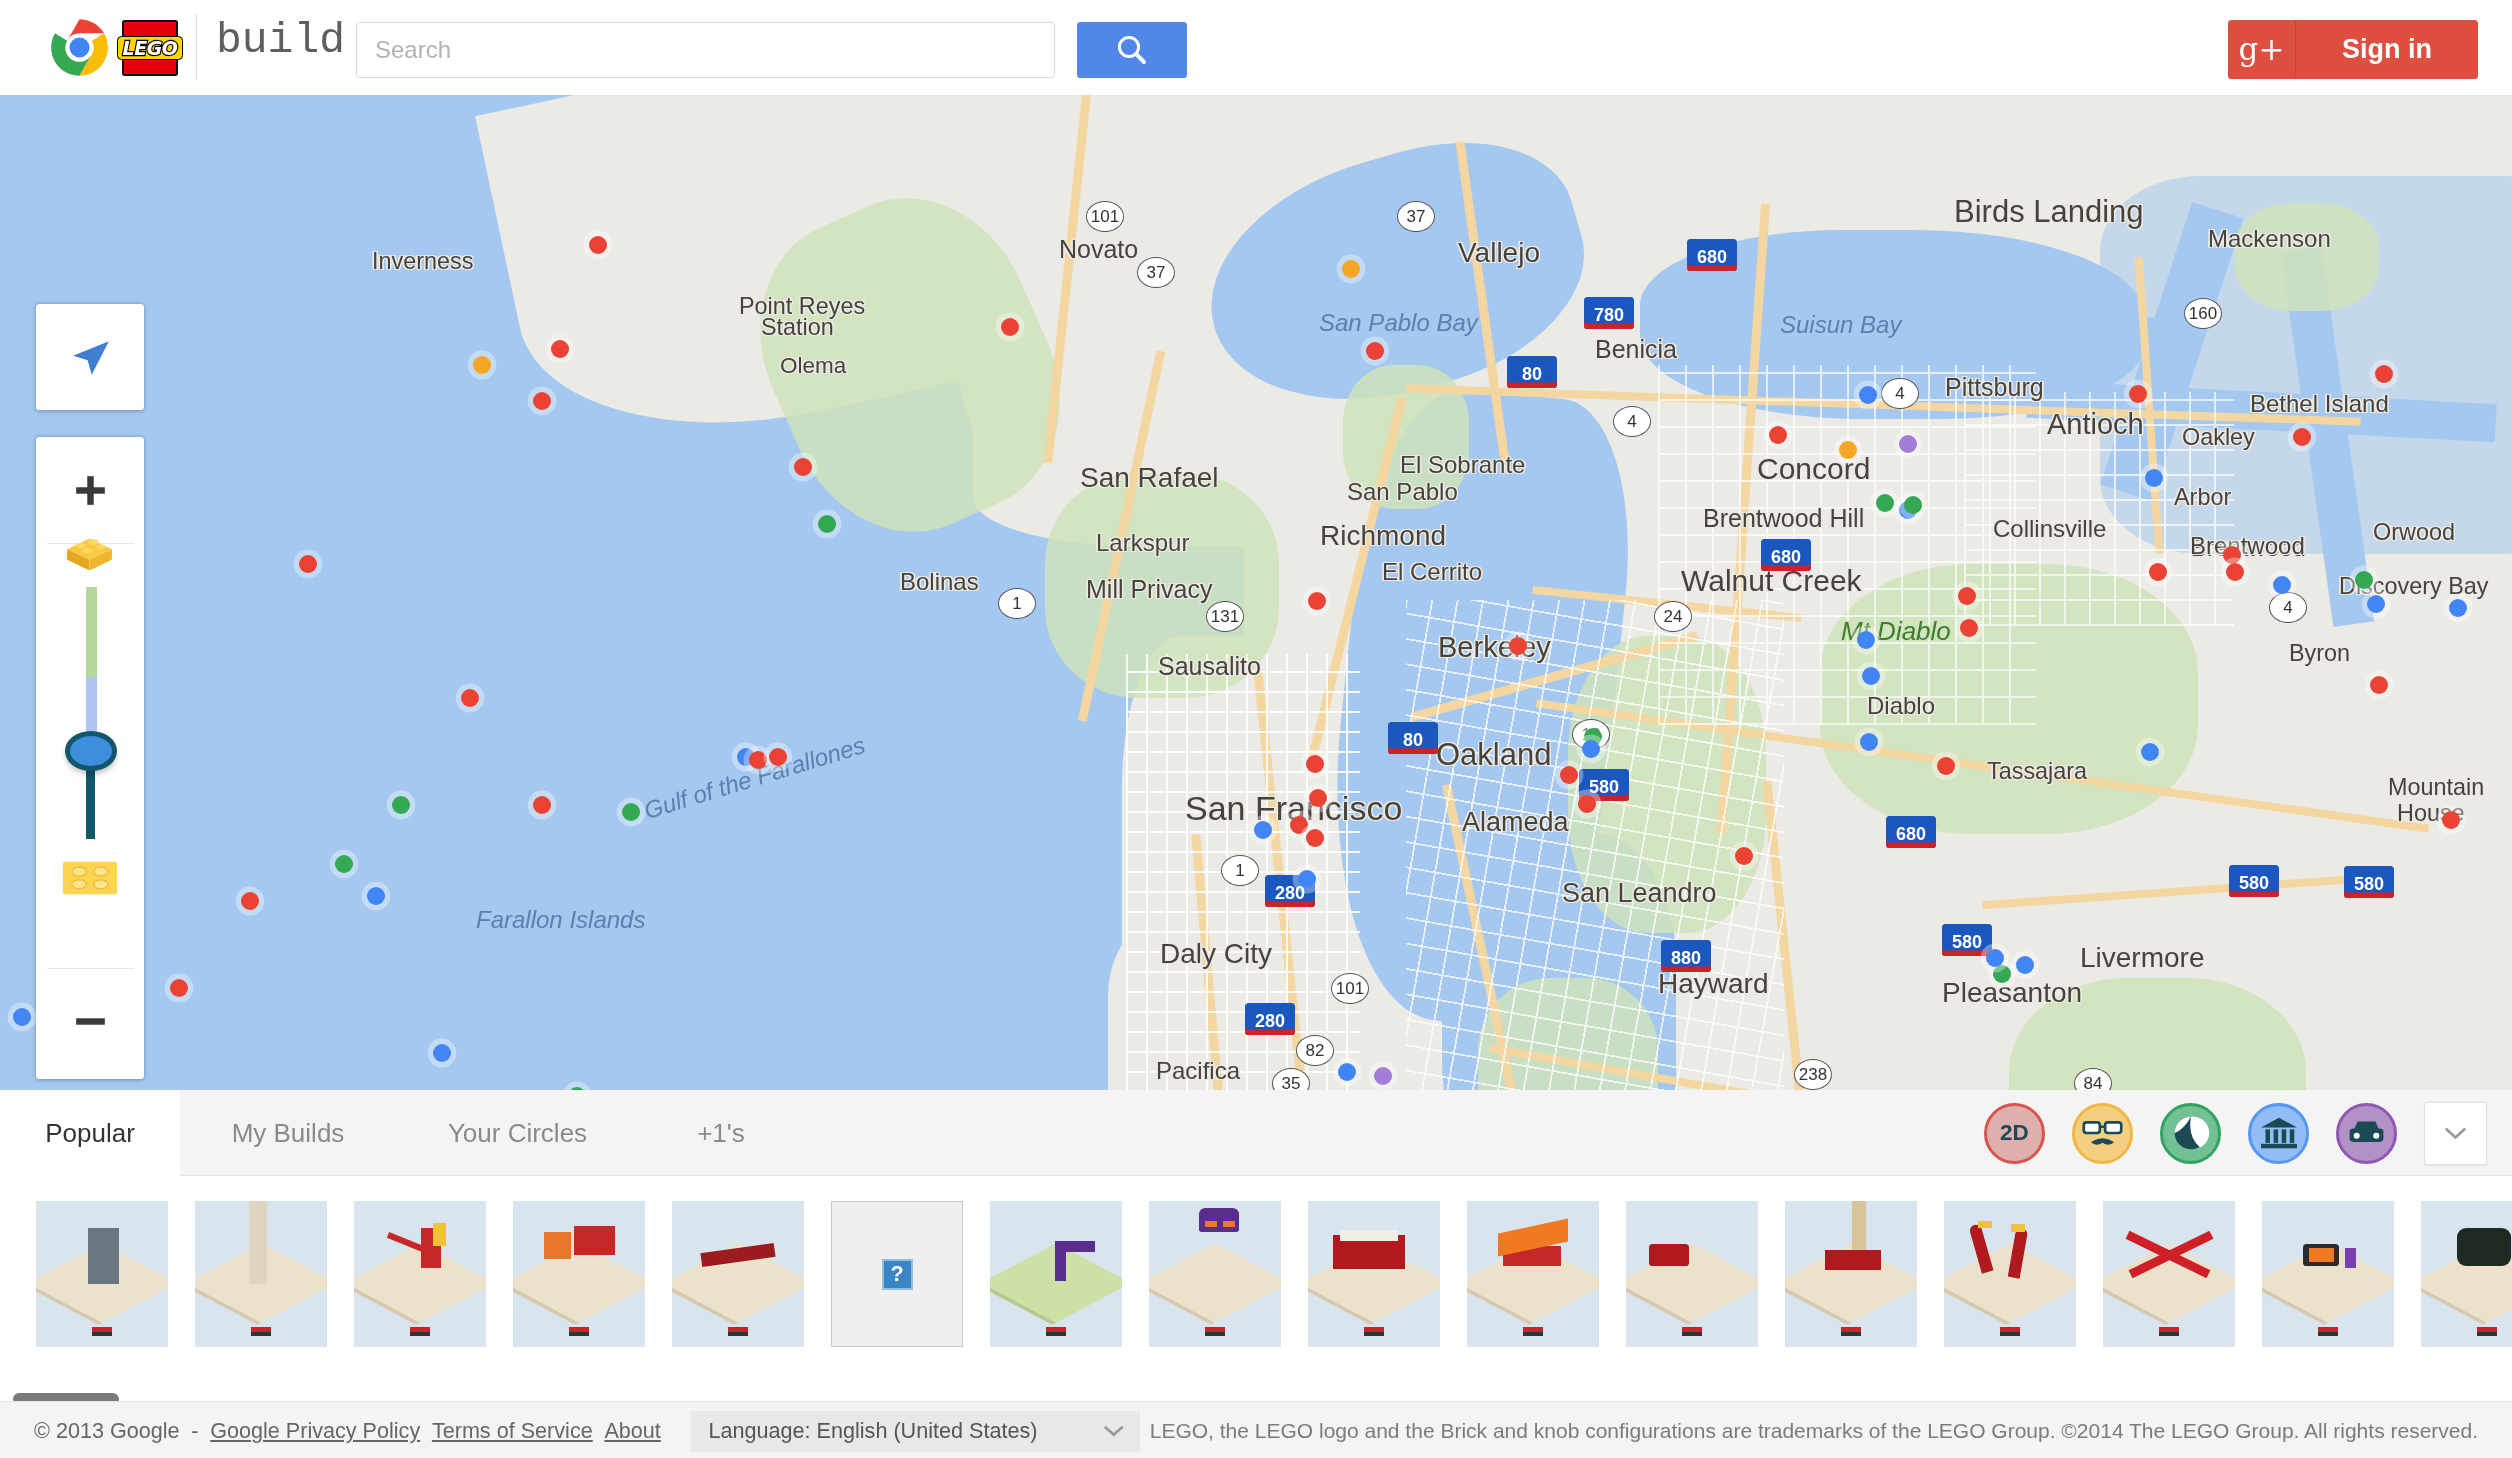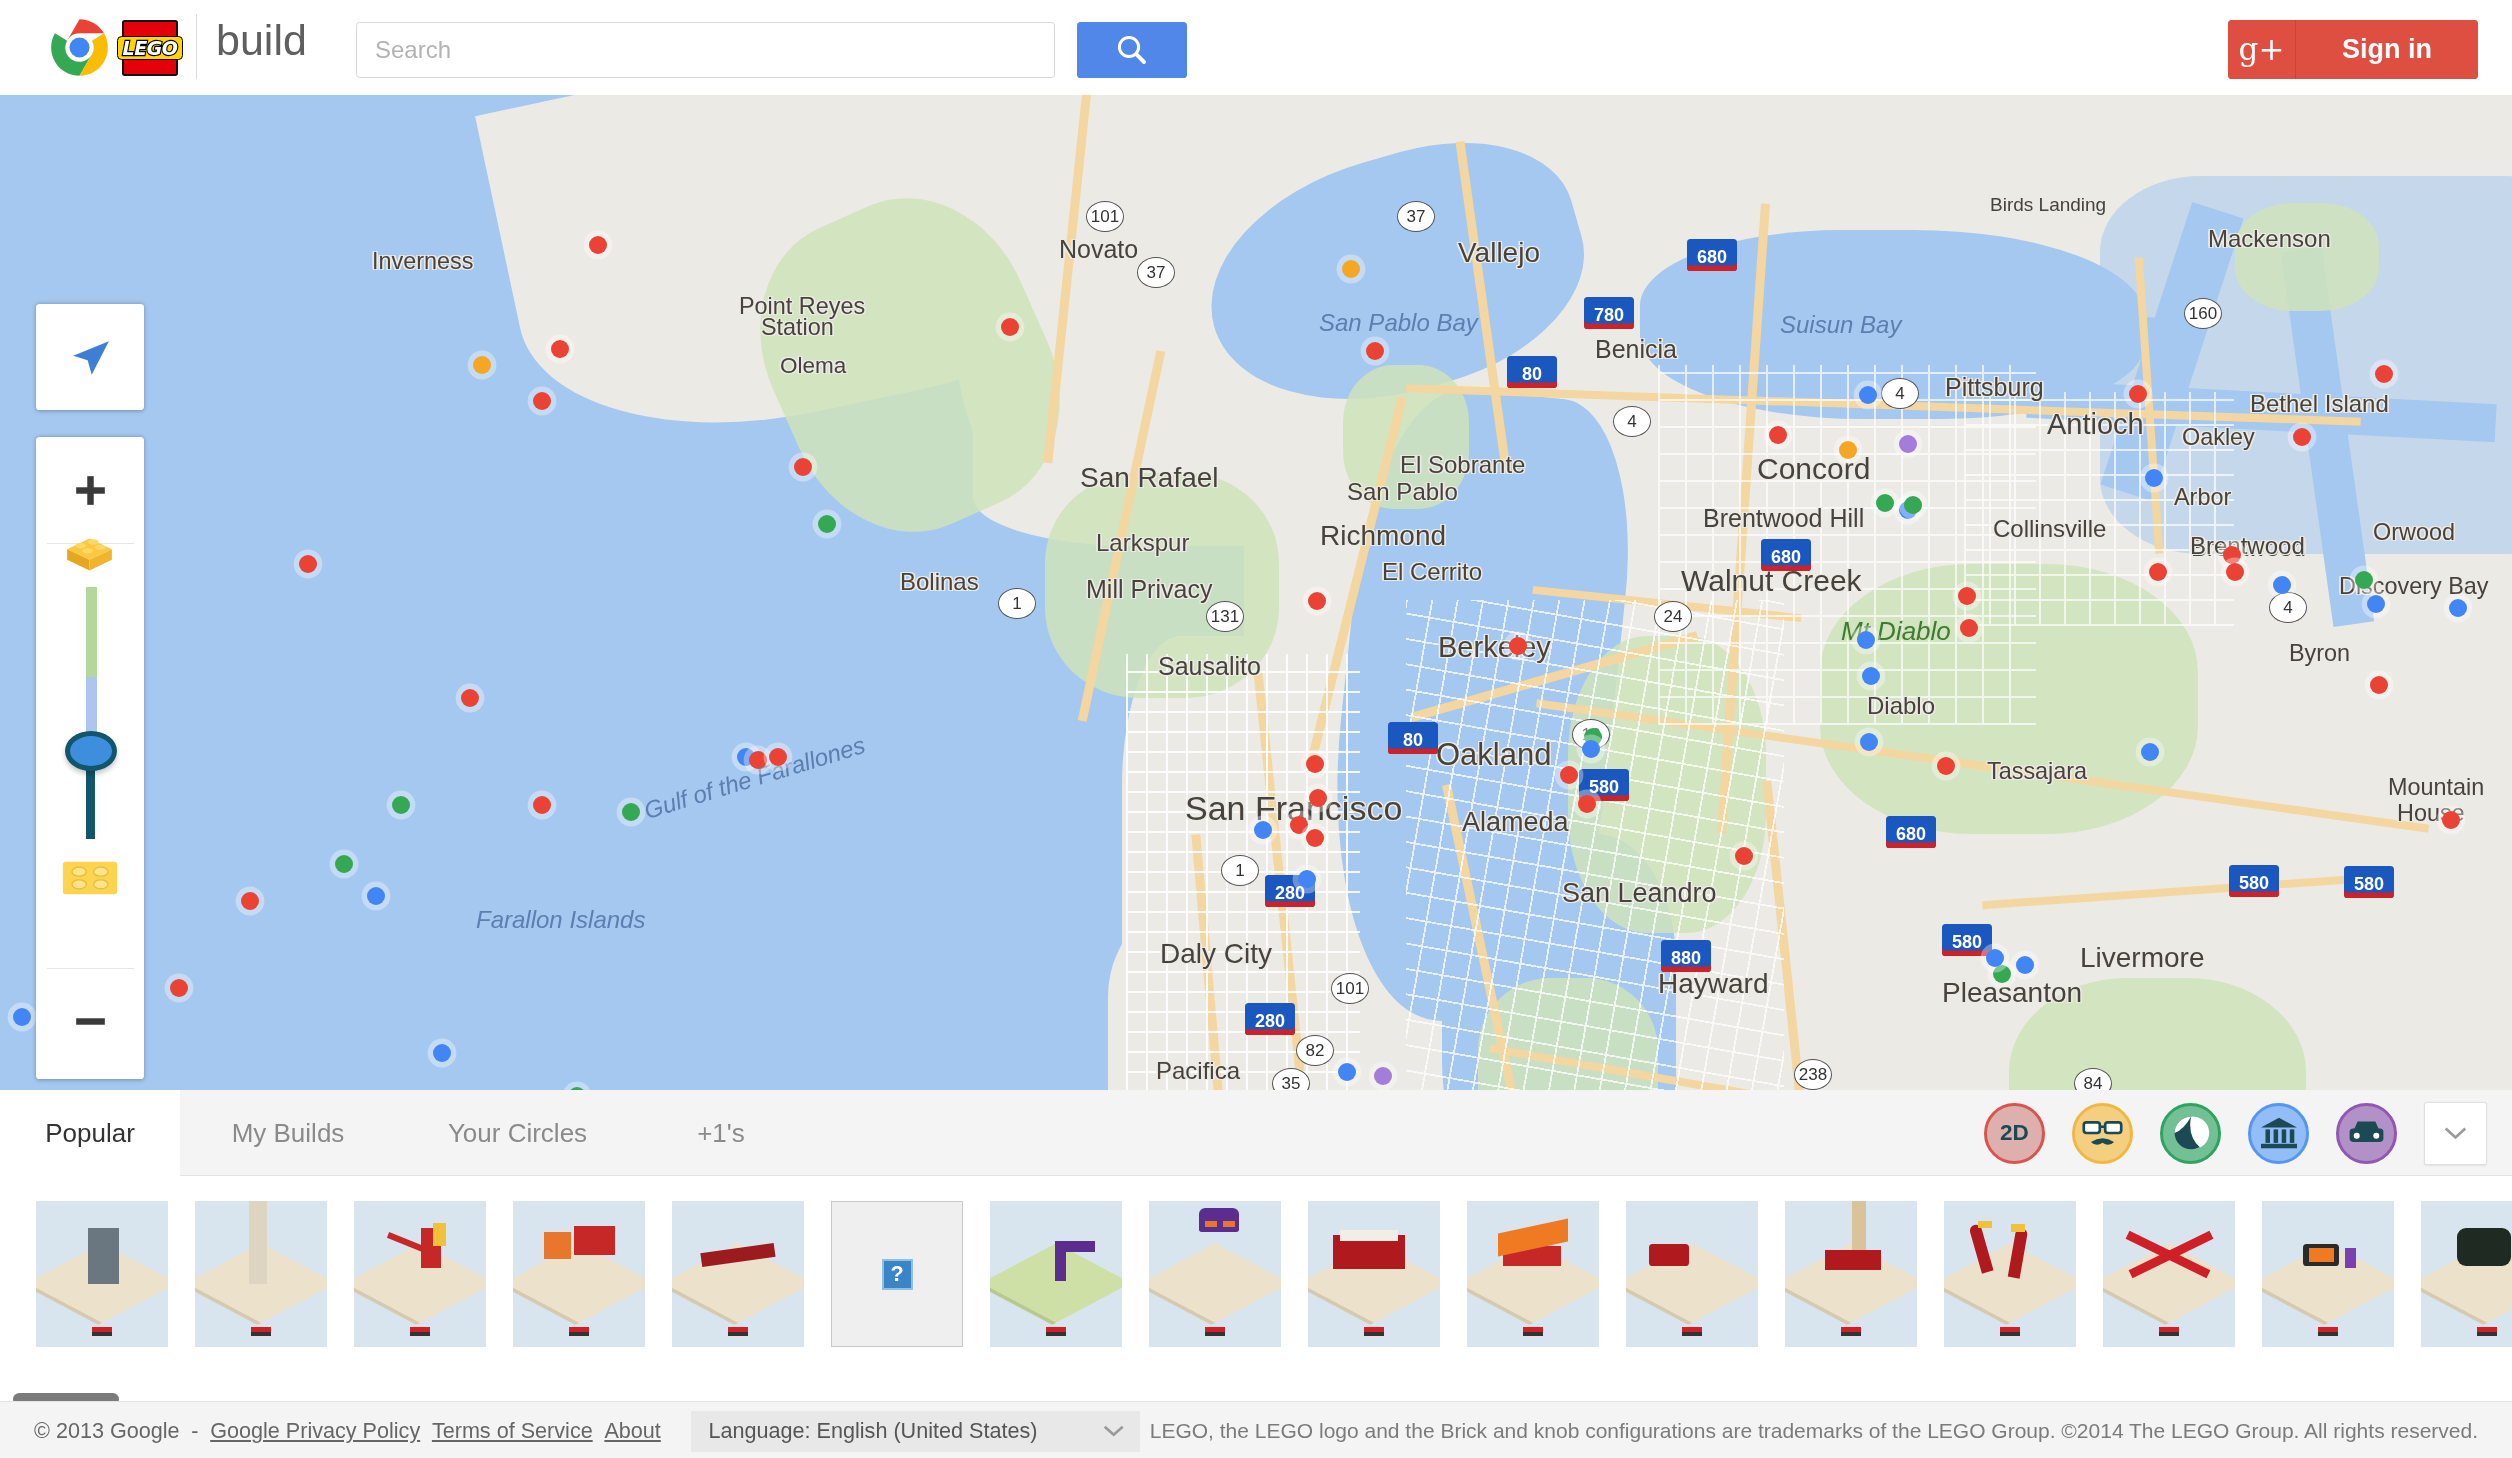--- a/index.html
+++ b/index.html
@@ -34,21 +34,21 @@
     position: relative; background: #ffd400; border: 1.8px solid #000;
     border-radius: 4.5px; padding: 1.8px 4.5px; line-height: 1;
   }
   .hdr-divider {
     position: absolute; left: 196px; top: 14.4px; width: 0.9px; height: 65px;
     background: #dcdcdc;
   }
   .build-word {
     position: absolute; left: 216px; top: 16px;
     font-size: 43px; color: #5f5f5f; font-weight: 300;
-    font-family: Liberation Sans, sans-serif;
+    font-family: Liberation Mono, monospace;
   }
   .search-input {
     position: absolute; left: 356px; top: 21.6px; width: 699px; height: 56px;
     border: 0.9px solid #d8d8d8; border-radius: 3.6px; background: #fff;
     font-size: 24px; color: #444; padding: 0 18px;
     font-family: "Liberation Sans", sans-serif; outline: none;
   }
   .search-input::placeholder { color: #b3b3b3; }
   .search-btn {
     position: absolute; left: 1077px; top: 21.6px; width: 110px; height: 56px;
@@ -304,21 +304,21 @@
                     repeating-linear-gradient(0deg,#fff 0 1.8px,transparent 1.8px 25px);"></div>
 
     <div id="map-labels">
         <div class="map-label" style="left: 372px; top: 153px; font-size: 23.4px;">Inverness</div>
         <div class="map-label" style="left: 1059px; top: 140px; font-size: 25px;">Novato</div>
         <div class="map-label" style="left: 739px; top: 198px; font-size: 23.4px;">Point Reyes</div>
         <div class="map-label" style="left: 761px; top: 219px; font-size: 23.4px;">Station</div>
         <div class="map-label" style="left: 780px; top: 258px; font-size: 22.5px;">Olema</div>
         <div class="map-label" style="left: 1458px; top: 142px; font-size: 28px;">Vallejo</div>
         <div class="map-label" style="left: 1595px; top: 240px; font-size: 25px;">Benicia</div>
-        <div class="map-label" style="left: 1954px; top: 99px; font-size: 19px; margin-left: 36px;">Birds Landing</div>
+        <div class="map-label" style="left: 1954px; top: 99px; font-size: 31px;">Birds Landing</div>
         <div class="map-label" style="left: 2208px; top: 130px; font-size: 24px;">Mackenson</div>
         <div class="map-label" style="left: 1993px; top: 420px; font-size: 24px;">Collinsville</div>
         <div class="map-label" style="left: 1945px; top: 278px; font-size: 25px;">Pittsburg</div>
         <div class="map-label" style="left: 2047px; top: 313px; font-size: 29px;">Antioch</div>
         <div class="map-label" style="left: 2250px; top: 295px; font-size: 24px;">Bethel Island</div>
         <div class="map-label" style="left: 2182px; top: 329px; font-size: 23.4px;">Oakley</div>
         <div class="map-label" style="left: 2174px; top: 389px; font-size: 23.4px;">Arbor</div>
         <div class="map-label" style="left: 2373px; top: 424px; font-size: 23.4px;">Orwood</div>
         <div class="map-label" style="left: 2191px; top: 439px; font-size: 24px;">Brentwood</div>
         <div class="map-label" style="left: 1757px; top: 357px; font-size: 30px;">Concord</div>

